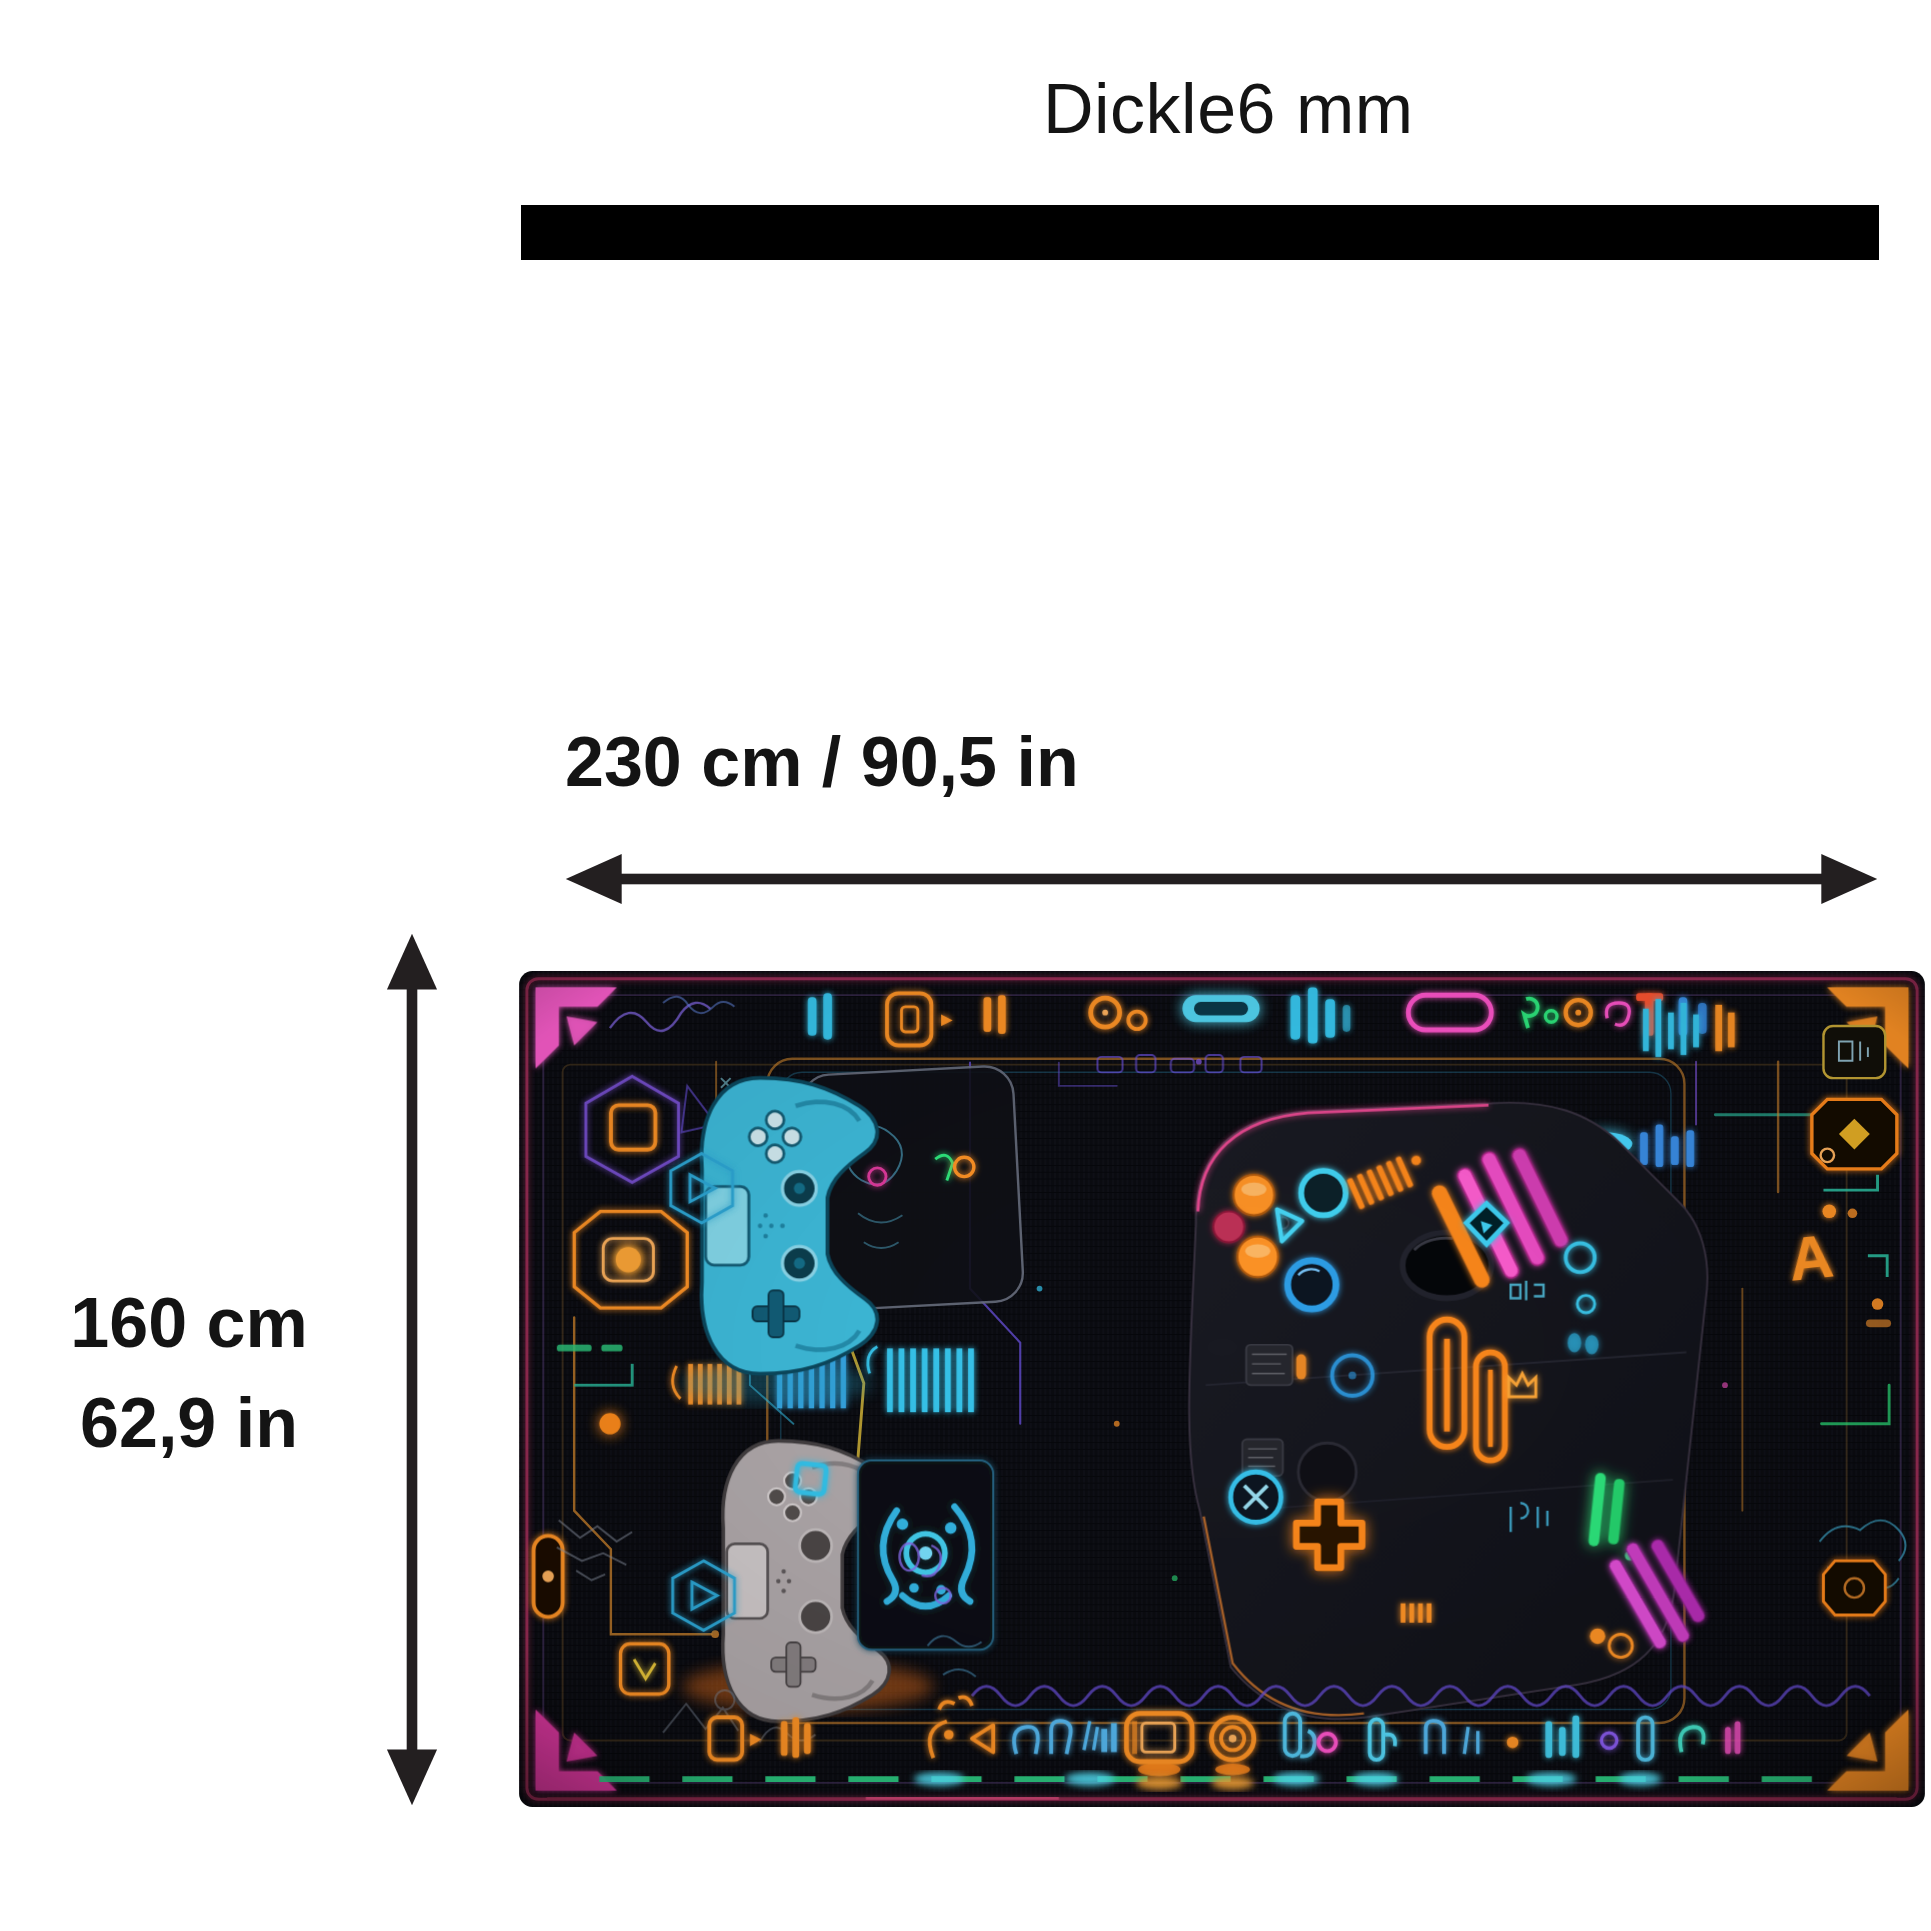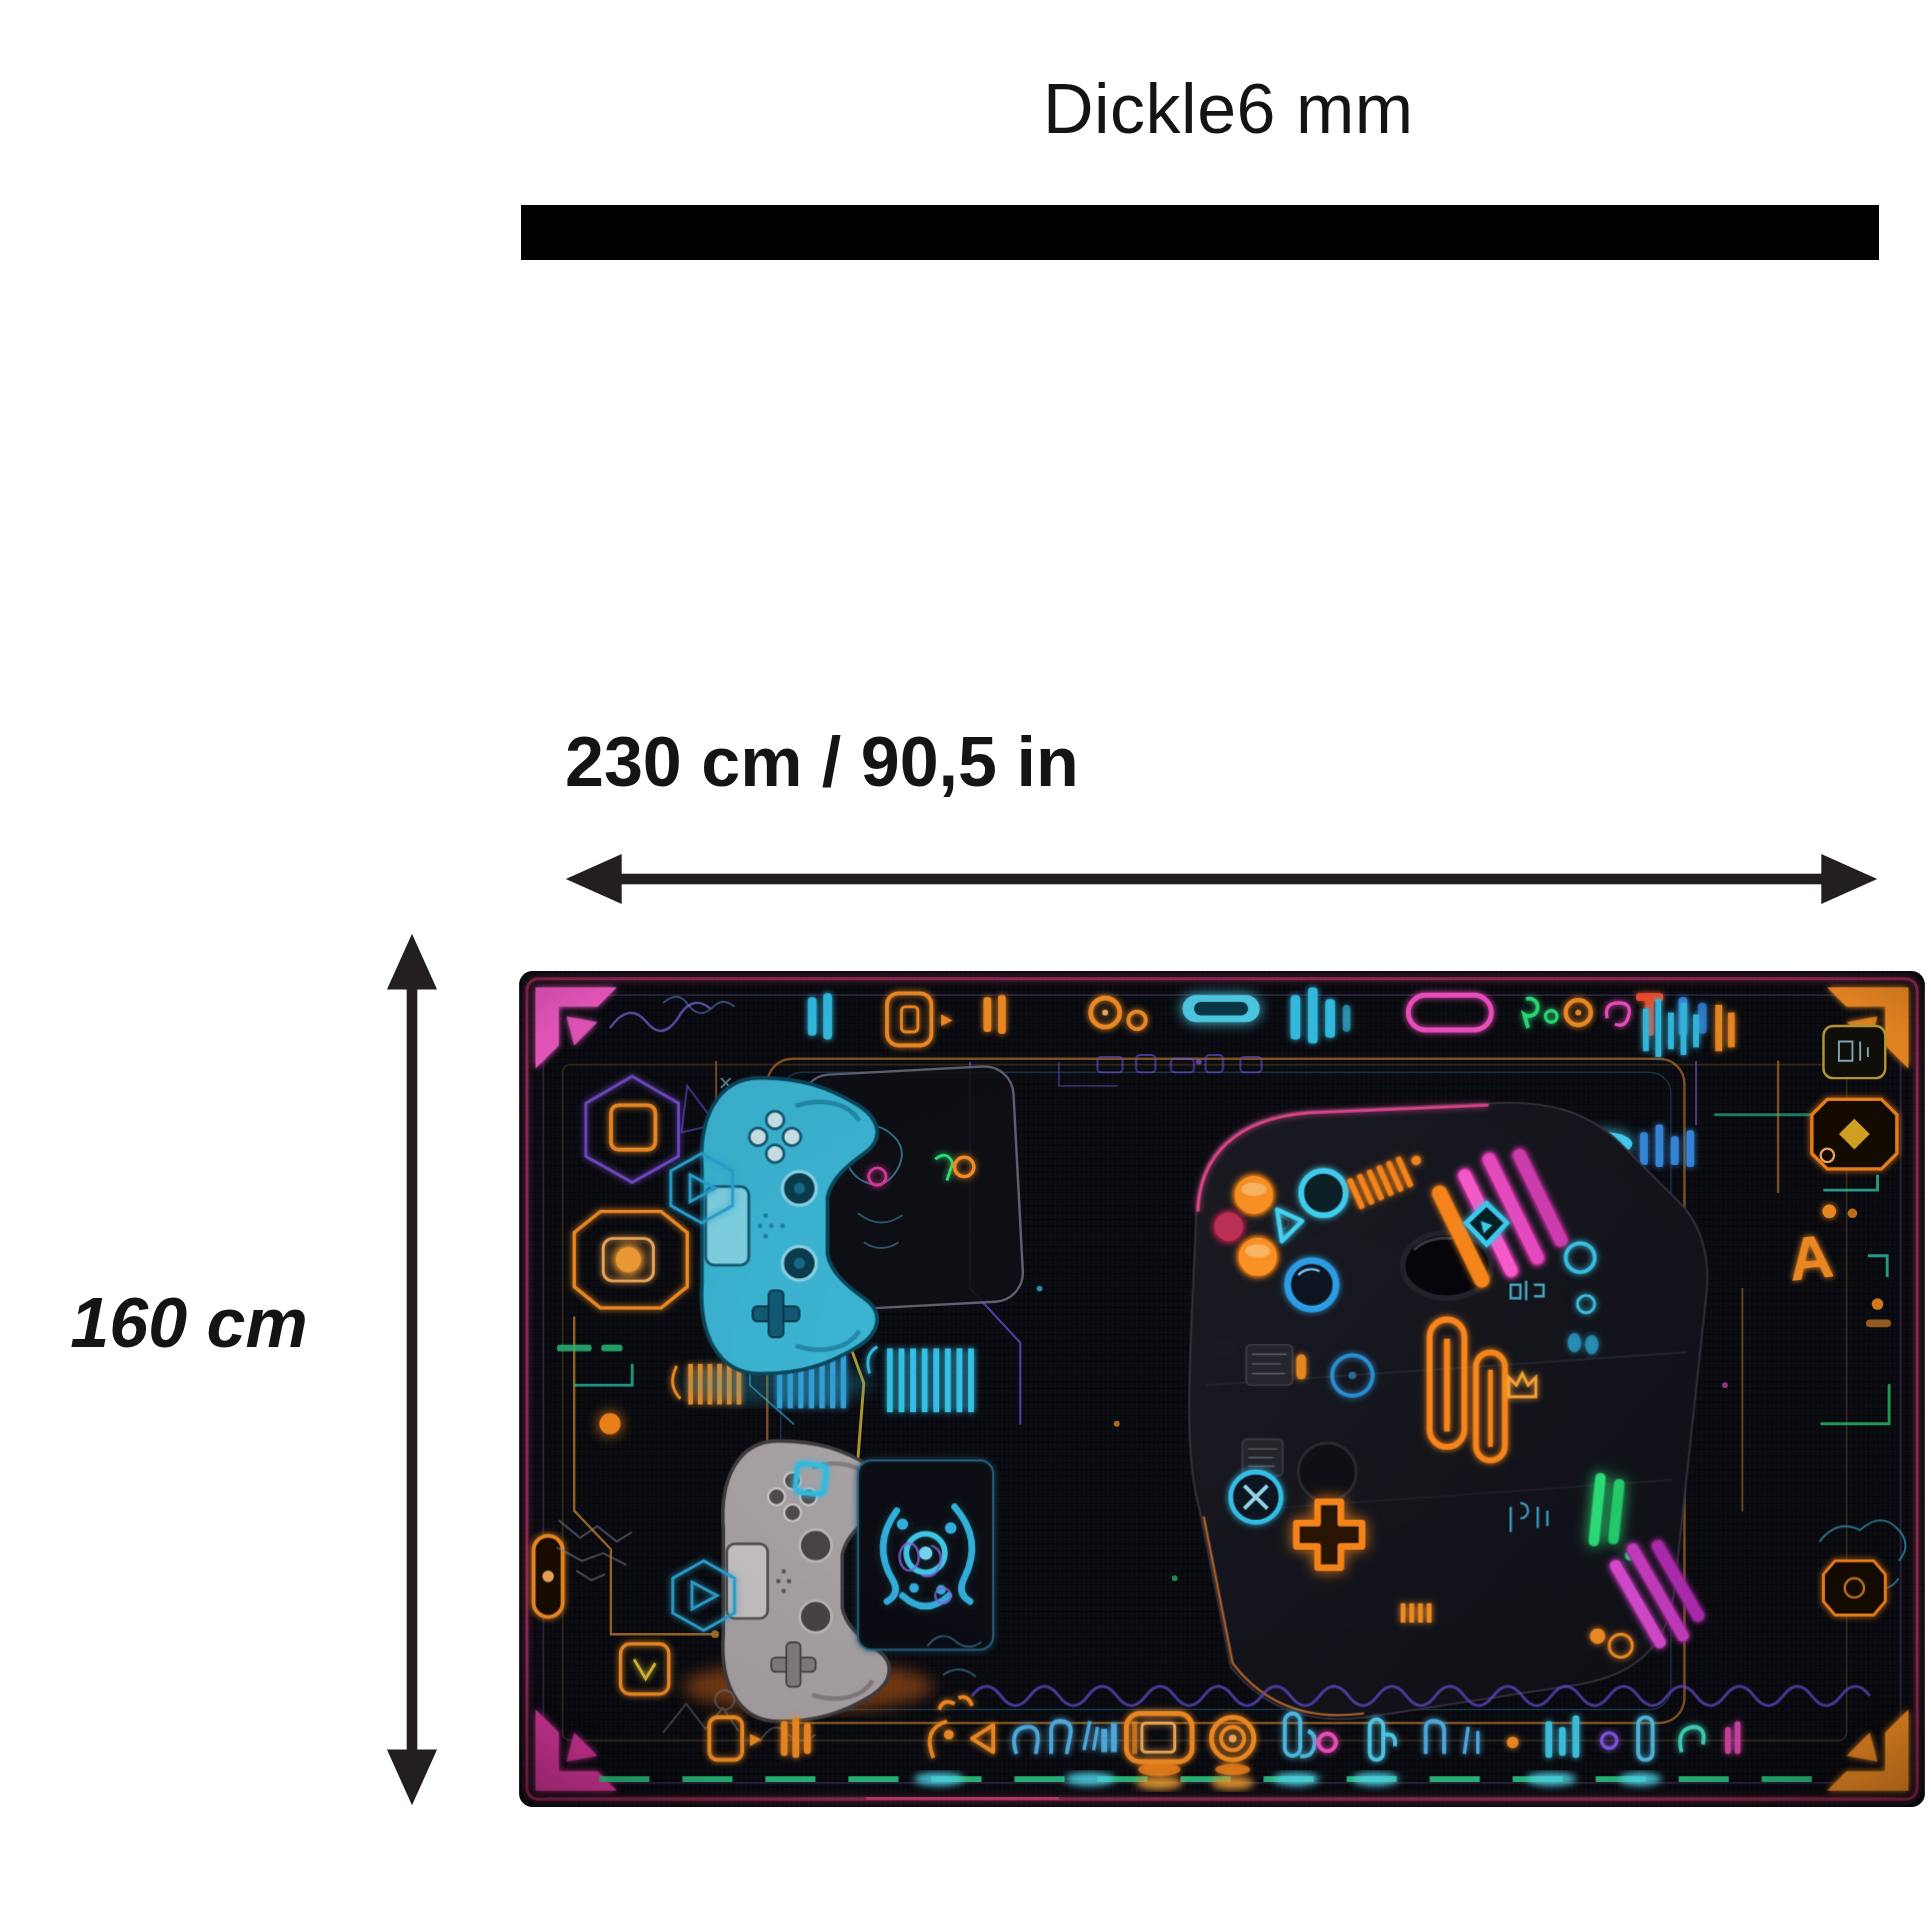--- a/index.html
+++ b/index.html
@@ -15,21 +15,21 @@
     position:absolute;left:521px;top:205px;width:1358px;height:55px;background:#000000;
   }
   .width-label{
     position:absolute;left:565px;top:722px;width:1313px;text-align:left;white-space:nowrap;
     font-size:70px;font-weight:700;color:#141414;
   }
   .h-arrow{position:absolute;left:565px;top:852px;}
   .v-arrow{position:absolute;left:385px;top:933px;}
   .height-label{
     position:absolute;left:21px;top:1273px;width:336px;text-align:center;
-    font-size:70px;font-weight:700;color:#141414;line-height:100px;white-space:nowrap;font-style:italic;
+    font-size:70px;font-weight:700;color:#141414;line-height:100px;white-space:nowrap;
   }
   .rug-wrap{
     position:absolute;left:518px;top:970px;width:1408px;height:838px;
   }
 </style>
 </head>
 <body>
 
 <div class="canvas">
 
@@ -46,20 +46,21 @@
   </svg>
 
   <svg class="v-arrow" width="54" height="873" viewBox="0 0 56 904">
     <rect x="22.5" y="52" width="11" height="800" fill="#231f20"></rect>
     <polygon points="28,0 2,58 54,58" fill="#231f20"></polygon>
     <polygon points="28,904 2,846 54,846" fill="#231f20"></polygon>
   </svg>
 
   <div class="height-label">
     <div>160 cm</div>
+    <div>62,9 in</div>
   </div>
 
   <div class="rug-wrap">
   <svg width="1408" height="838" viewBox="0 0 1458 868">
     <defs>
       <filter id="glow" x="-80%" y="-80%" width="260%" height="260%">
         <feGaussianBlur stdDeviation="3.5" result="b"></feGaussianBlur>
         <feMerge>
               <feMergeNode in="b"></feMergeNode>
               <feMergeNode in="SourceGraphic"></feMergeNode>

